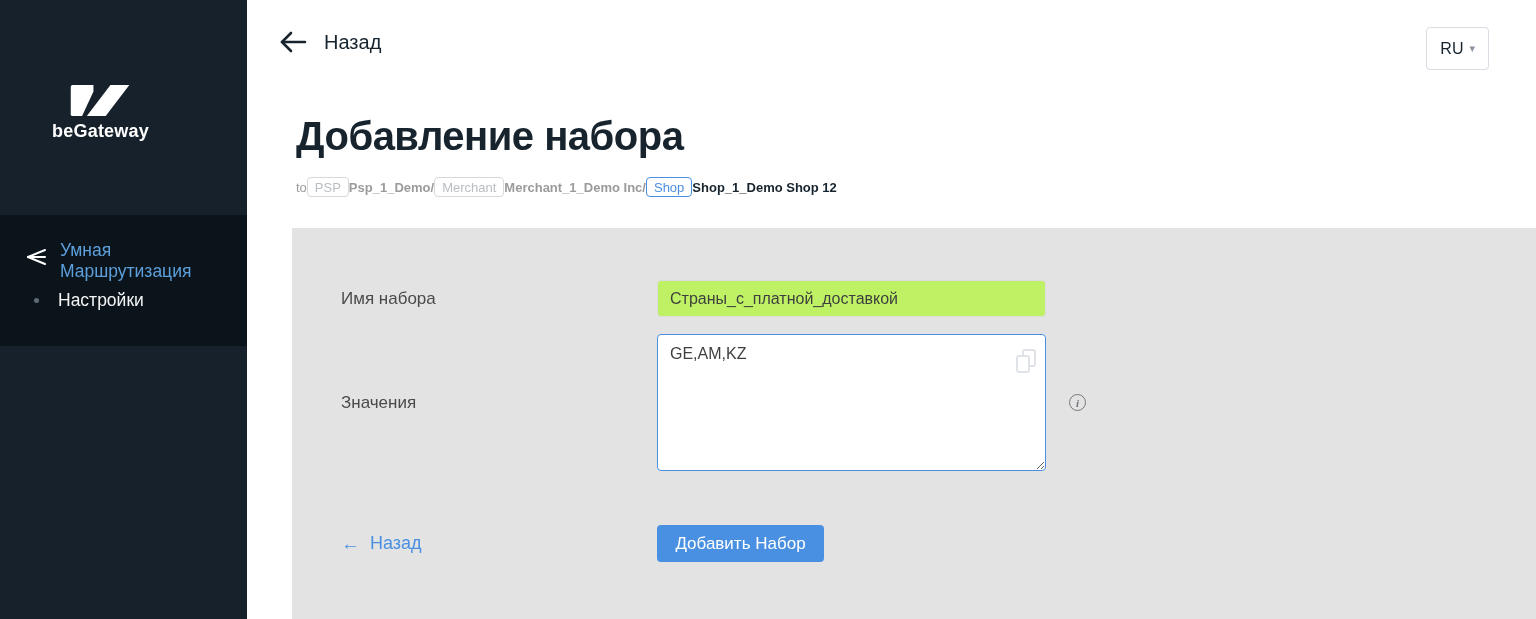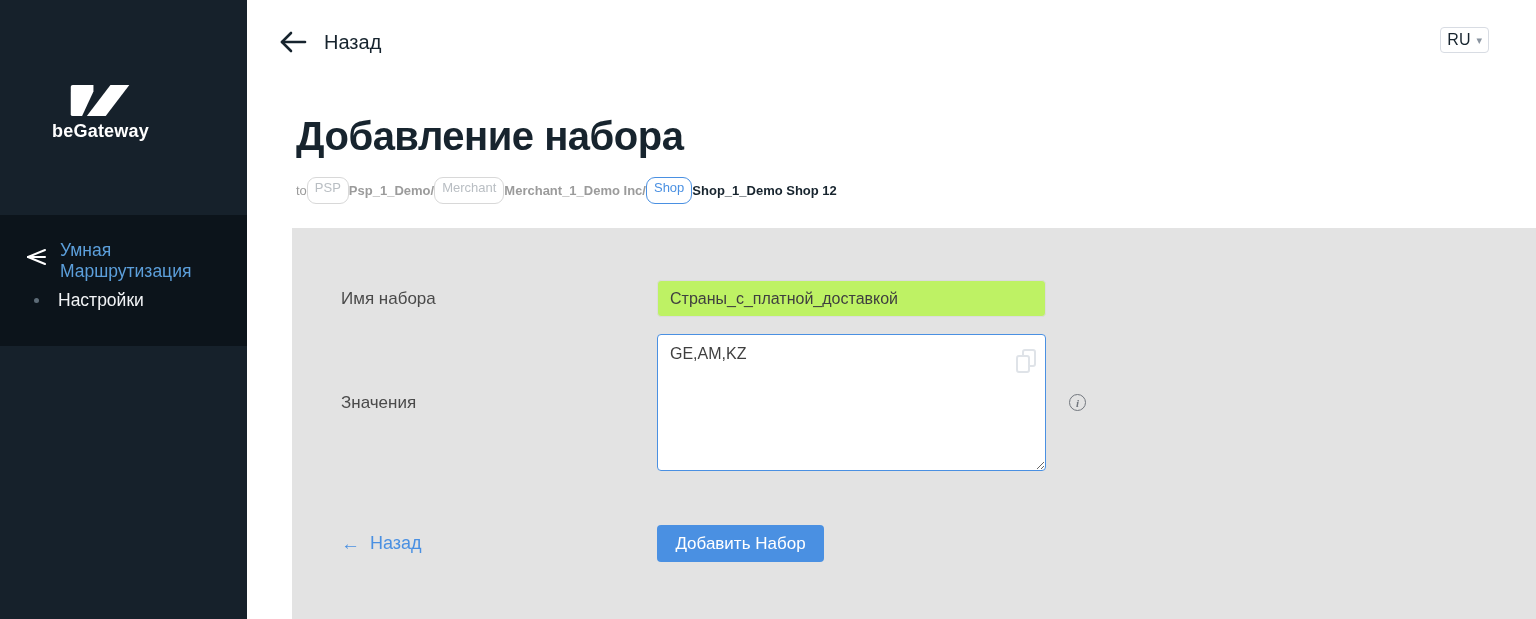--- a/index.html
+++ b/index.html
@@ -20,32 +20,32 @@
   .nav-sub { margin-top:8px; display:flex; align-items:center; gap:11px; cursor:pointer; }
   .nav-bullet-col { width:22px; flex:0 0 22px; display:flex; justify-content:center; }
   .nav-bullet { width:5px; height:5px; border-radius:50%; background:#5d6b77; }
   .nav-sub-label { color:#f2f4f6; font-size:17.5px; }
 
   
   .main { position:relative; flex:1; height:619px; background:#ffffff; }
   .back-header { position:absolute; top:30px; left:31px; display:flex; align-items:center;
                  gap:16px; cursor:pointer; }
   .back-header-label { color:#17242E; font-size:20px; font-weight:500; }
-  .lang-select { position:absolute; top:27px; right:47px; height:26px; background:#fff;
+  .lang-select { position:absolute; top:27px; right:47px; height:43px; background:#fff;
                  border:1px solid #D8DCE3; border-radius:4px; display:flex; align-items:center;
-                 gap:6px; padding:0 6px; cursor:pointer; }
+                 gap:6px; padding:0 13px; cursor:pointer; }
   .lang-label { color:#17242E; font-size:16px; }
   .lang-caret { color:#8A94A0; font-size:11px; line-height:1; }
 
   .page-title { position:absolute; top:114px; left:49px; color:#17242E; font-size:40px;
                 font-weight:bold; letter-spacing:-0.5px; }
   .breadcrumb { position:absolute; top:177px; left:49px; display:flex; align-items:center;
                 gap:0; font-size:13px; }
   .bc-prefix { color:#9B9B9B; }
-  .bc-badge { border:1px solid #D8D8D8; color:#B9BEC3; border-radius:9px; padding:2px 7px 8px;
+  .bc-badge { border:1px solid #D8D8D8; color:#B9BEC3; border-radius:4px; padding:2px 7px 1px;
               font-size:13px; background:#fff; }
   .bc-badge.shop { border-color:#4A90E2; color:#4A90E2; }
   .bc-name { color:#9B9B9B; font-weight:bold; }
   .bc-sep { color:#9B9B9B; font-weight:bold; }
   .bc-name.current { color:#17242E; }
 
   .form-area { position:absolute; top:228px; left:0; right:0; bottom:0; background:#E3E3E3;
                padding:52px 0 0 49px;margin-left:45px; }
   .form-row { display:flex; align-items:center; }
   .form-label-col { width:316px; flex:0 0 316px; }

